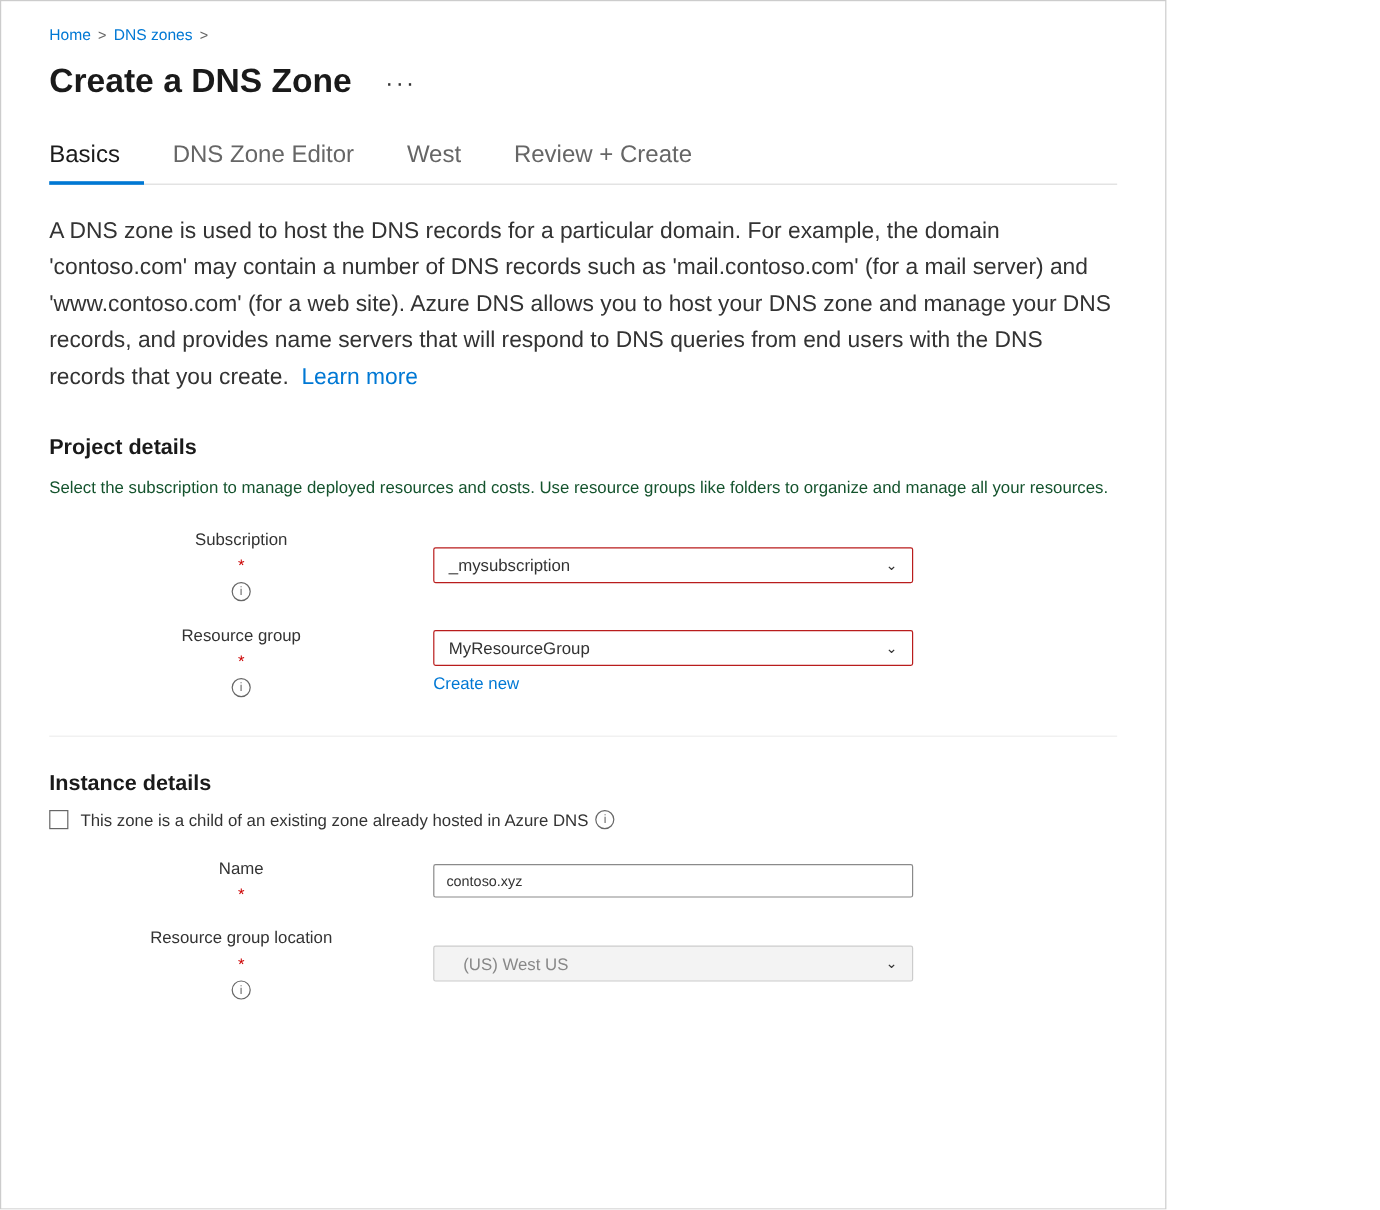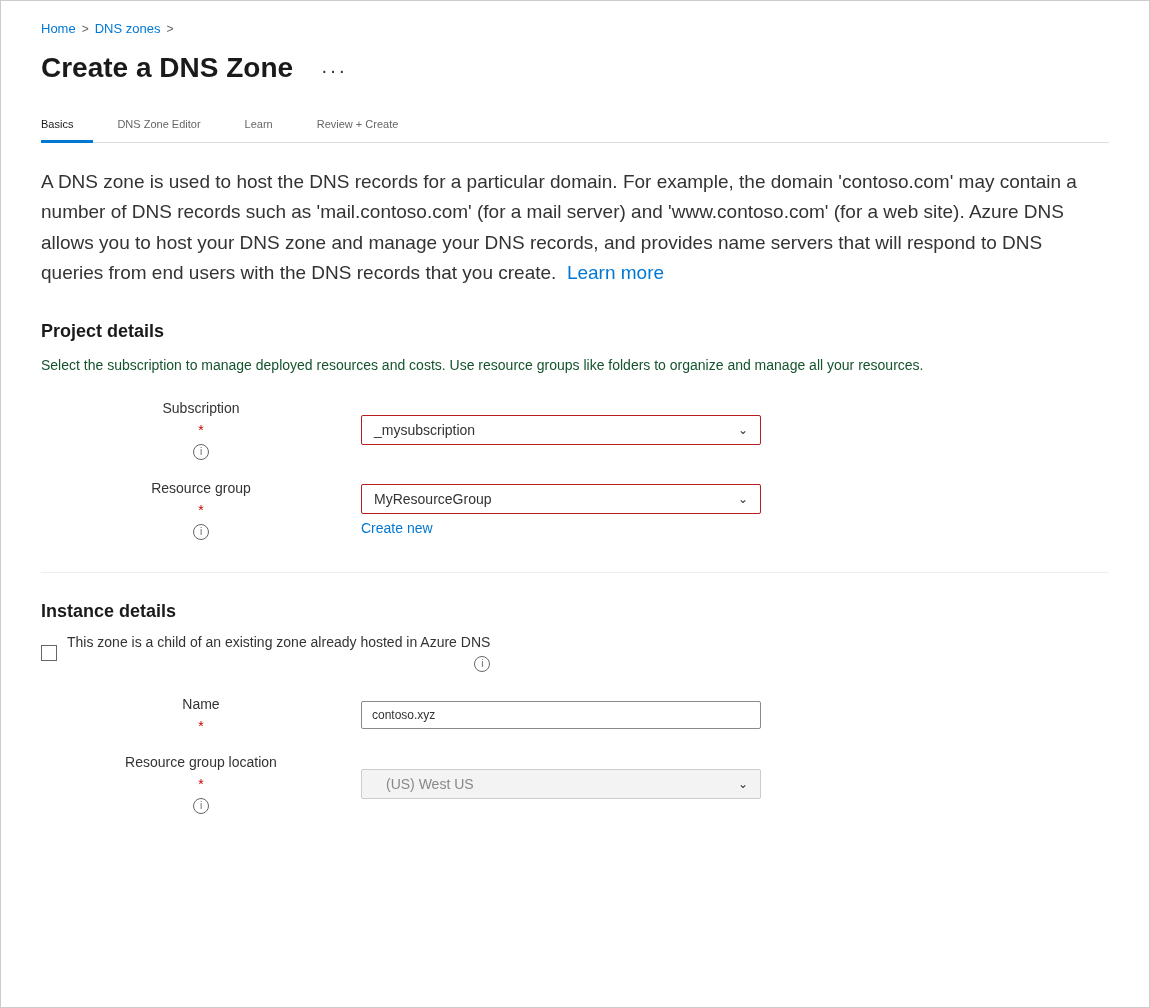--- a/index.html
+++ b/index.html
@@ -3,21 +3,21 @@
   <meta charset="utf-8">
   <style>
     * { box-sizing: border-box; margin: 0; padding: 0; }
     body {
       font-family: 'Segoe UI', -apple-system, BlinkMacSystemFont, sans-serif;
       font-size: 14px;
       color: #333;
       background: #fff;
     }
     .page-wrapper {
-      width: 1150px;
+      width: 972px;
       min-height: 1008px;
       border: 1px solid #ccc;
       background: #fff;
       padding: 20px 40px 40px 40px;
     }
     .breadcrumb {
       display: flex;
       align-items: center;
       gap: 6px;
       font-size: 13px;
@@ -51,21 +51,21 @@
     }
     .tabs {
       display: flex;
       gap: 0;
       border-bottom: 1px solid #ddd;
       margin-bottom: 24px;
     }
     .tab {
       padding: 10px 20px 10px 0;
       margin-right: 24px;
-      font-size: 11px;
+      font-size: 20px;
       cursor: pointer;
       color: #666;
       border-bottom: 3px solid transparent;
       margin-bottom: -1px;
     }
     .tab.active {
       color: #1a1a1a;
       border-bottom: 3px solid #0078d4;
       font-weight: 500;
     }
@@ -174,21 +174,20 @@
       flex-shrink: 0;
       cursor: pointer;
       display: inline-block;
     }
     .checkbox-label {
       font-size: 14px;
       color: #333;
       display: flex;
       align-items: flex-end;
       gap: 6px;
-      flex-direction: column;
     }
     .text-input {
       width: 100%;
       padding: 6px 10px;
       border: 1px solid #8a8a8a;
       font-size: 12px;
       color: #333;
       border-radius: 2px;
       outline: none;
     }
@@ -213,21 +212,21 @@
   </div>
 
   <div class="page-title-row">
     <h1 class="page-title">Create a DNS Zone</h1>
     <span class="more-options">···</span>
   </div>
 
   <div class="tabs">
     <div class="tab active">Basics</div>
     <div class="tab">DNS Zone Editor</div>
-    <div class="tab">Learn</div>
+    <div class="tab">West</div>
     <div class="tab">Review + Create</div>
   </div>
 
   <p class="description-text">
     <span>A DNS zone is used to host the DNS records for a particular domain. For example, the domain 'contoso.com' may contain a number of DNS records such as 'mail.contoso.com' (for a mail server) and 'www.contoso.com' (for a web site). Azure DNS allows you to host your DNS zone and manage your DNS records, and provides name servers that will respond to DNS queries from end users with the DNS records that you create.</span>
     &nbsp;<a href="#">Learn more</a>
   </p>
 
   <div>
     <h2 class="section-title">Project details</h2>

